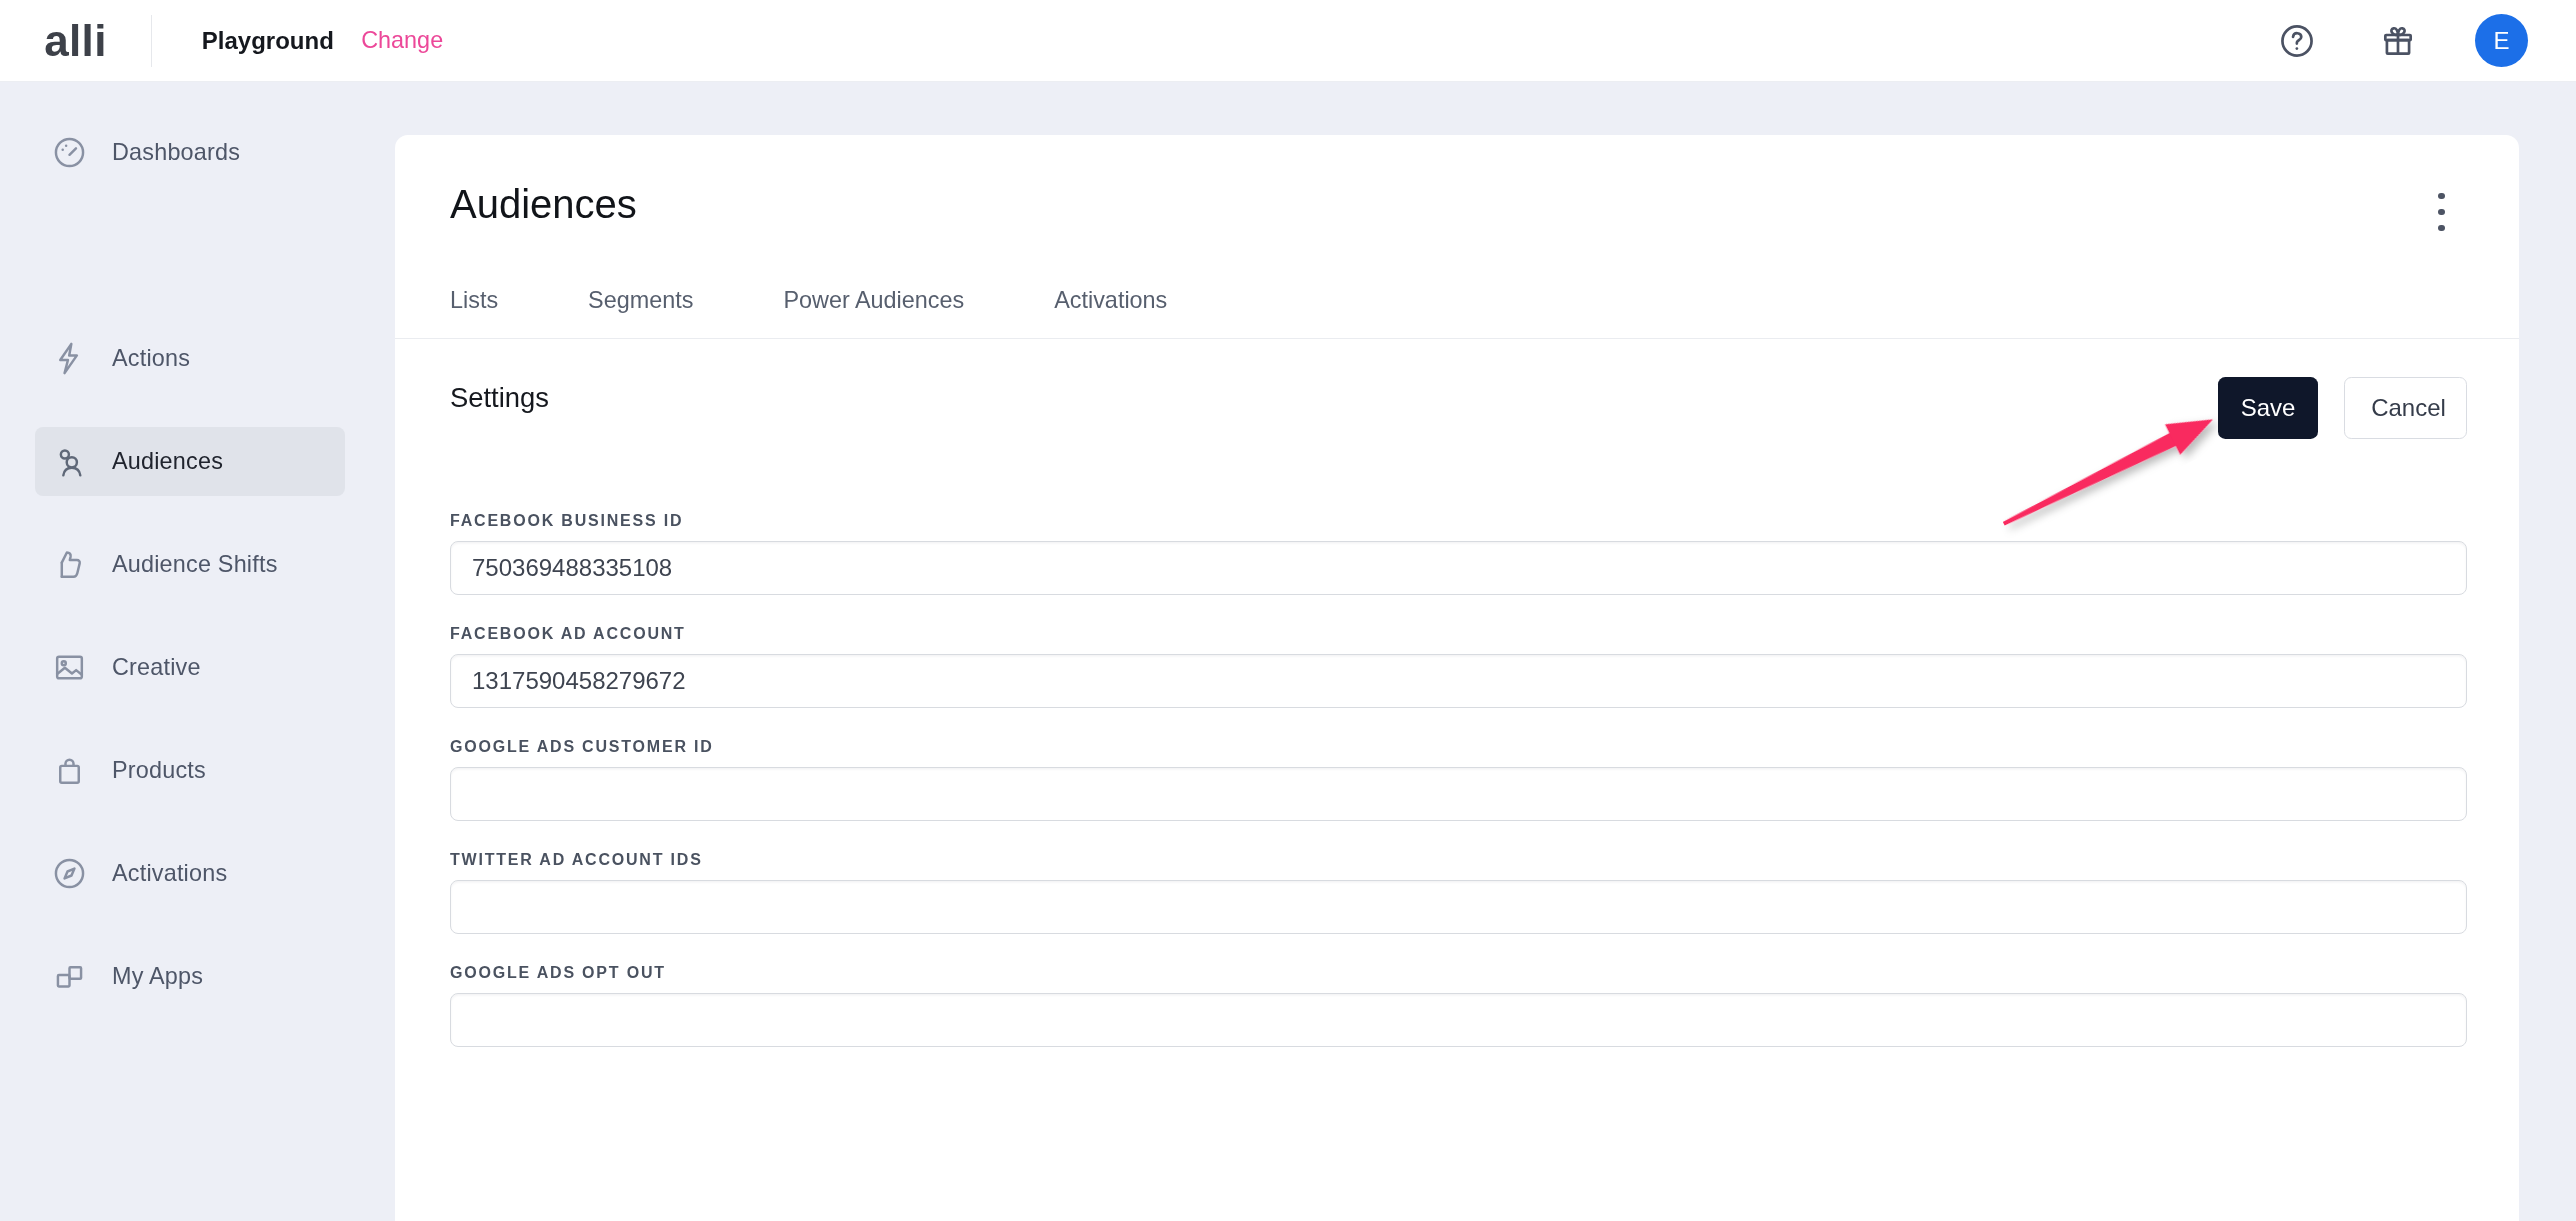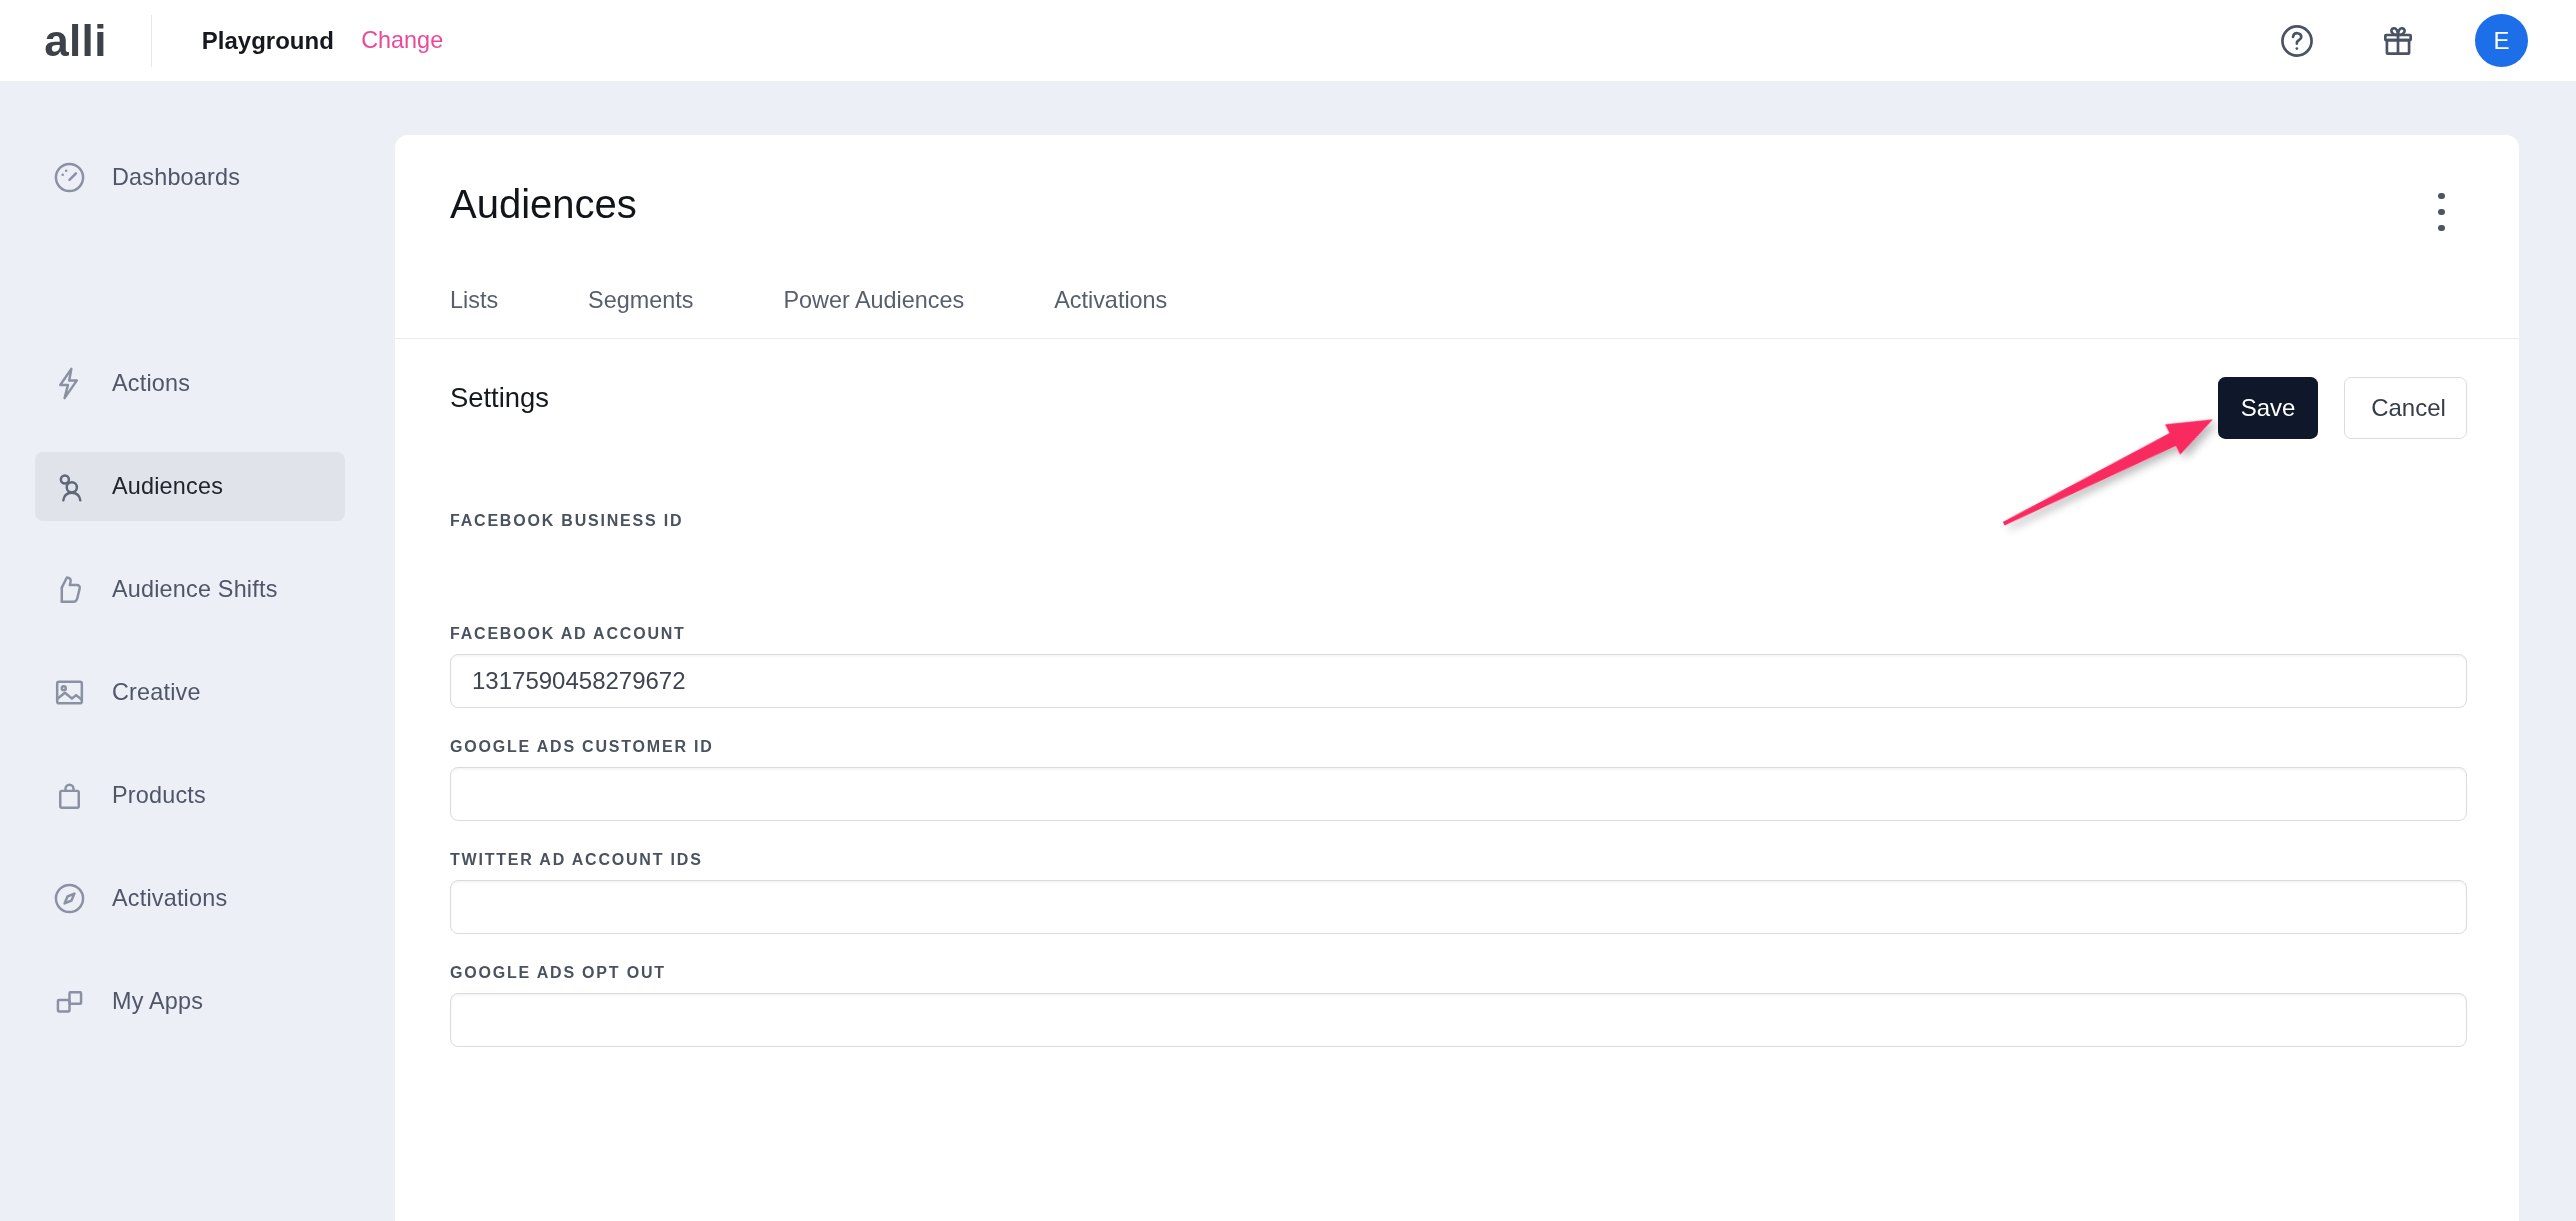--- a/index.html
+++ b/index.html
@@ -25,21 +25,21 @@
   .topbar-right { margin-left:auto; display:flex; align-items:center; margin-right:48px; }
   .tb-icon { width:38px; height:38px; color:#4b5263; cursor:pointer; }
   .icon-gap { width:63px; }
   .avatar {
     width:53px; height:53px; border-radius:50%; background:#1c6fe8;
     color:#ffffff; font-size:24px; display:flex; align-items:center; justify-content:center;
     cursor:pointer; margin-left:58px;
   }
 
   
-  .sidebar { position:absolute; left:0; top:89px; width:371px; bottom:0; }
+  .sidebar { position:absolute; left:0; top:64px; width:371px; bottom:0; }
   .side-item {
     position:absolute; left:35px; width:310px; height:69px;
     display:flex; align-items:center; gap:24px; padding-left:16px;
     border-radius:8px; cursor:pointer;
     font-size:23.4px; color:#4e5668; letter-spacing:0.2px;
   }
   .side-item svg { width:37px; height:37px; color:#8991a3; flex:none; }
   .side-item.active { background:#e0e3ea; color:#20242e; }
   .side-item.active svg { color:#5f6878; }
 
@@ -208,20 +208,21 @@
   </div>
   <div class="tabs-divider"></div>
 
   <h2 class="section-title">Settings</h2>
 
   <button class="btn btn-save">Save</button>
   <button class="btn btn-cancel">Cancel</button>
 
   <div class="field f0">
     <label class="field-label">FACEBOOK BUSINESS ID</label>
+    <input type="text" value="750369488335108" style="">
   </div>
 
   <div class="field f1">
     <label class="field-label">FACEBOOK AD ACCOUNT</label>
     <input type="text" value="1317590458279672" style="">
   </div>
 
   <div class="field f3">
     <label class="field-label">TWITTER AD ACCOUNT IDS</label>
     <input type="text" value="" style="">

